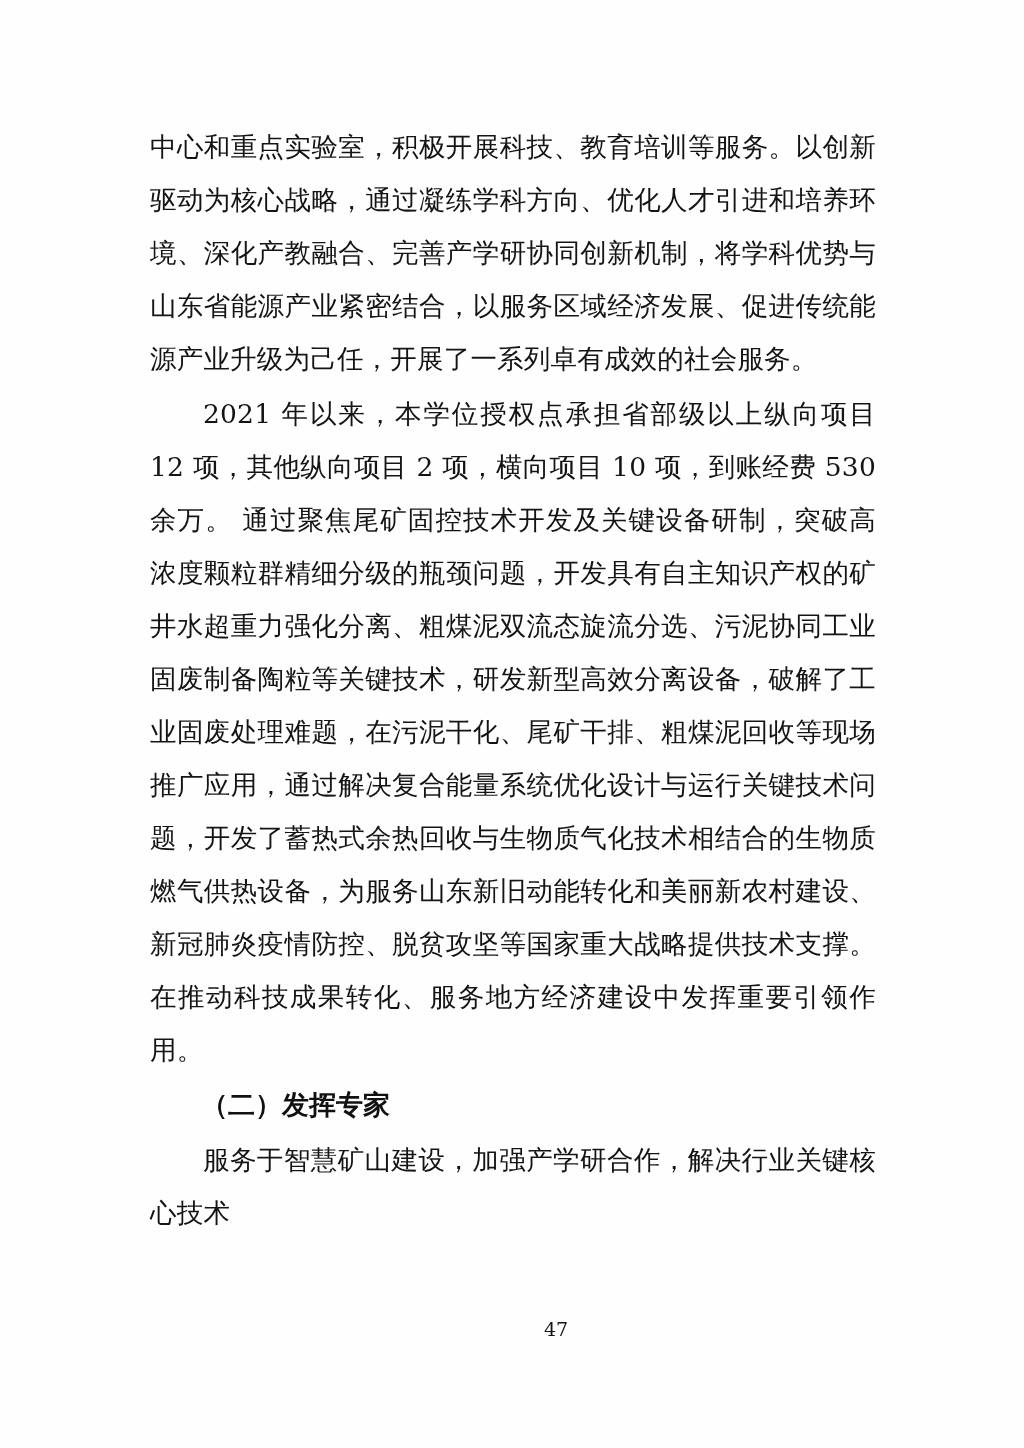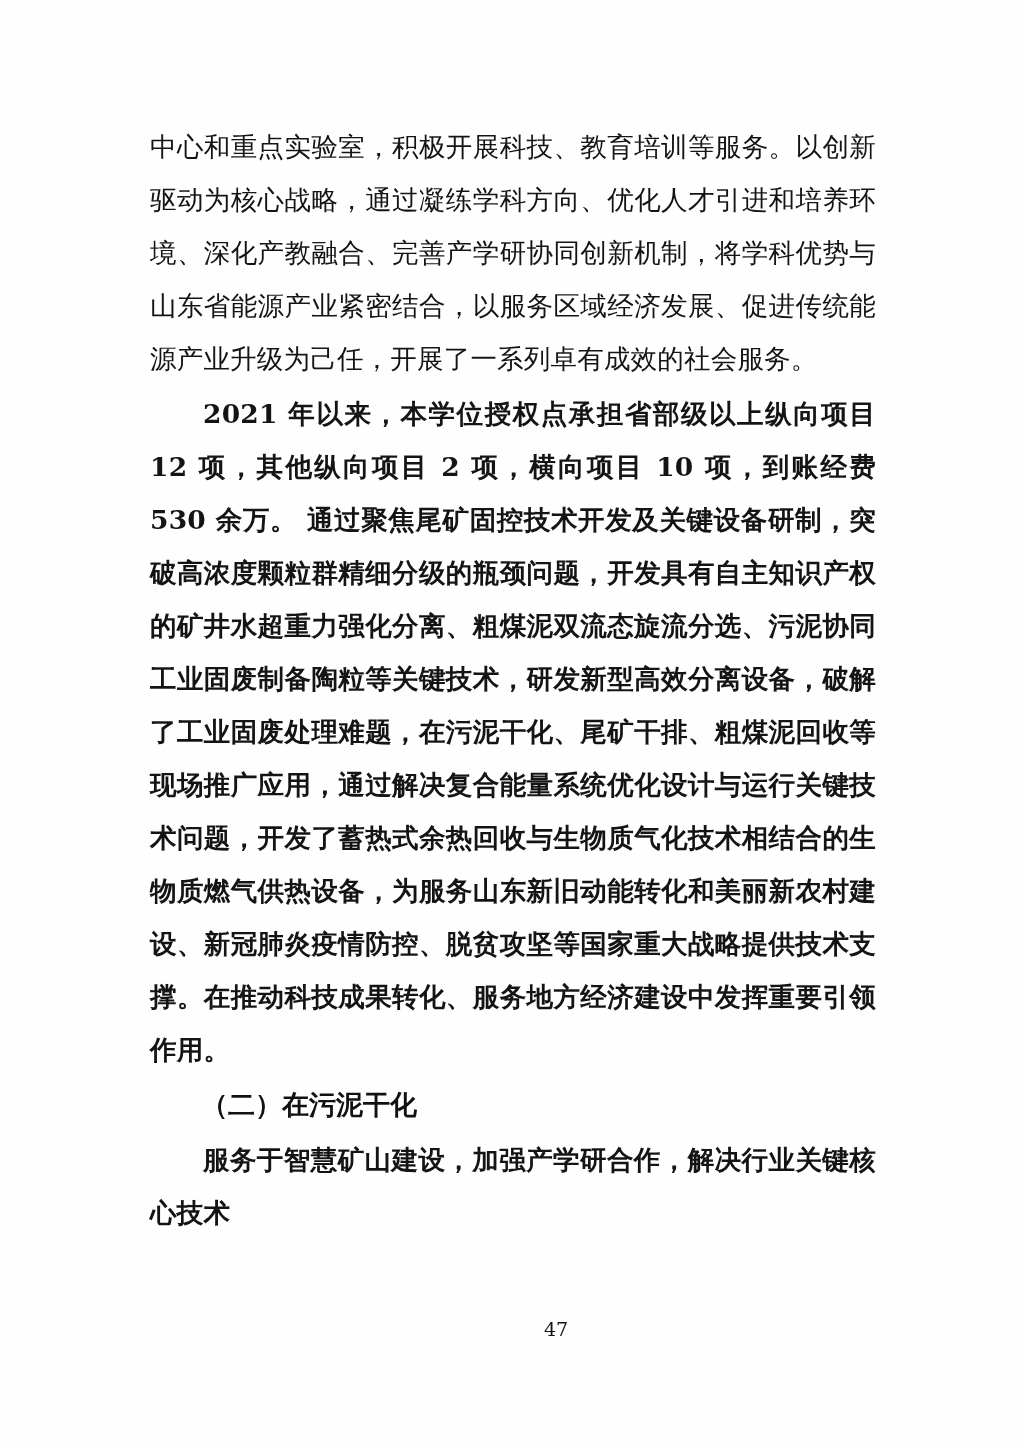--- a/index.html
+++ b/index.html
@@ -33,21 +33,20 @@
     font-size: 26.5px;
     line-height: 53px;
     text-align: justify;
     text-justify: inter-ideograph;
     letter-spacing: 0.2px;
     margin: 2px;
     color: #141414;
   }
   .indent {
     text-indent: 53px;
-    font-weight: bold;
   }
   .heading {
     font-size: 27px;
     line-height: 53px;
     font-weight: bold;
     text-indent: 53px;
     margin: 0;
     color: #111111;
     font-family: "DejaVu Serif", "Liberation Serif", serif;
   }
@@ -63,17 +62,17 @@
     padding-left: 44px;
   }
 </style>
 </head>
 <body>
 
 <div class="page">
   <div class="content">
     <p class="para">中心和重点实验室，积极开展科技、教育培训等服务。以创新驱动为核心战略，通过凝练学科方向、优化人才引进和培养环境、深化产教融合、完善产学研协同创新机制，将学科优势与山东省能源产业紧密结合，以服务区域经济发展、促进传统能源产业升级为己任，开展了一系列卓有成效的社会服务。</p>
     <p class="para indent">2021 年以来，本学位授权点承担省部级以上纵向项目 12 项，其他纵向项目 2 项，横向项目 10 项，到账经费 530 余万。 通过聚焦尾矿固控技术开发及关键设备研制，突破高浓度颗粒群精细分级的瓶颈问题，开发具有自主知识产权的矿井水超重力强化分离、粗煤泥双流态旋流分选、污泥协同工业固废制备陶粒等关键技术，研发新型高效分离设备，破解了工业固废处理难题，在污泥干化、尾矿干排、粗煤泥回收等现场推广应用，通过解决复合能量系统优化设计与运行关键技术问题，开发了蓄热式余热回收与生物质气化技术相结合的生物质燃气供热设备，为服务山东新旧动能转化和美丽新农村建设、新冠肺炎疫情防控、脱贫攻坚等国家重大战略提供技术支撑。在推动科技成果转化、服务地方经济建设中发挥重要引领作用。</p>
-    <p class="heading">（二）在污泥干化</p>
+    <p class="heading">（二）发挥专家</p>
     <p class="para indent">服务于智慧矿山建设，加强产学研合作，解决行业关键核心技术</p>
   </div>
   <div class="pagenum">47</div>
 </div>
 
 </body></html>

